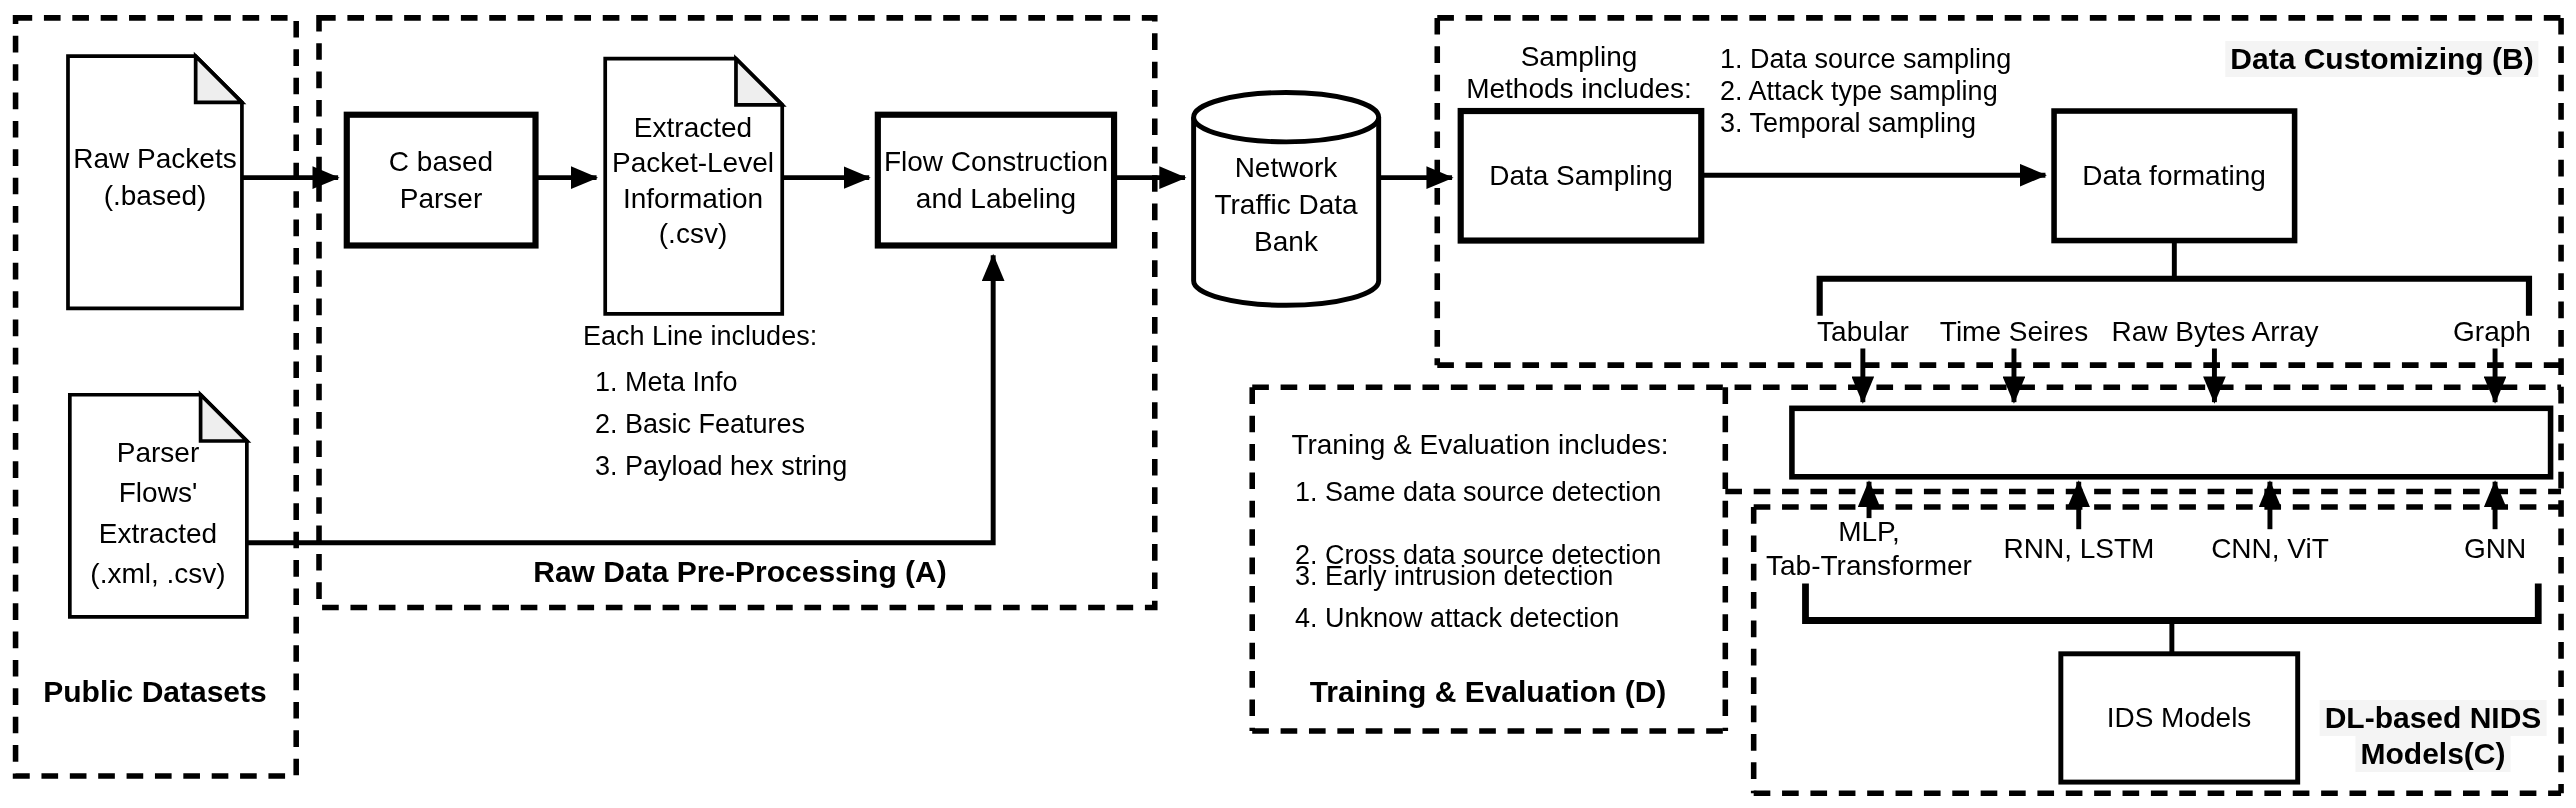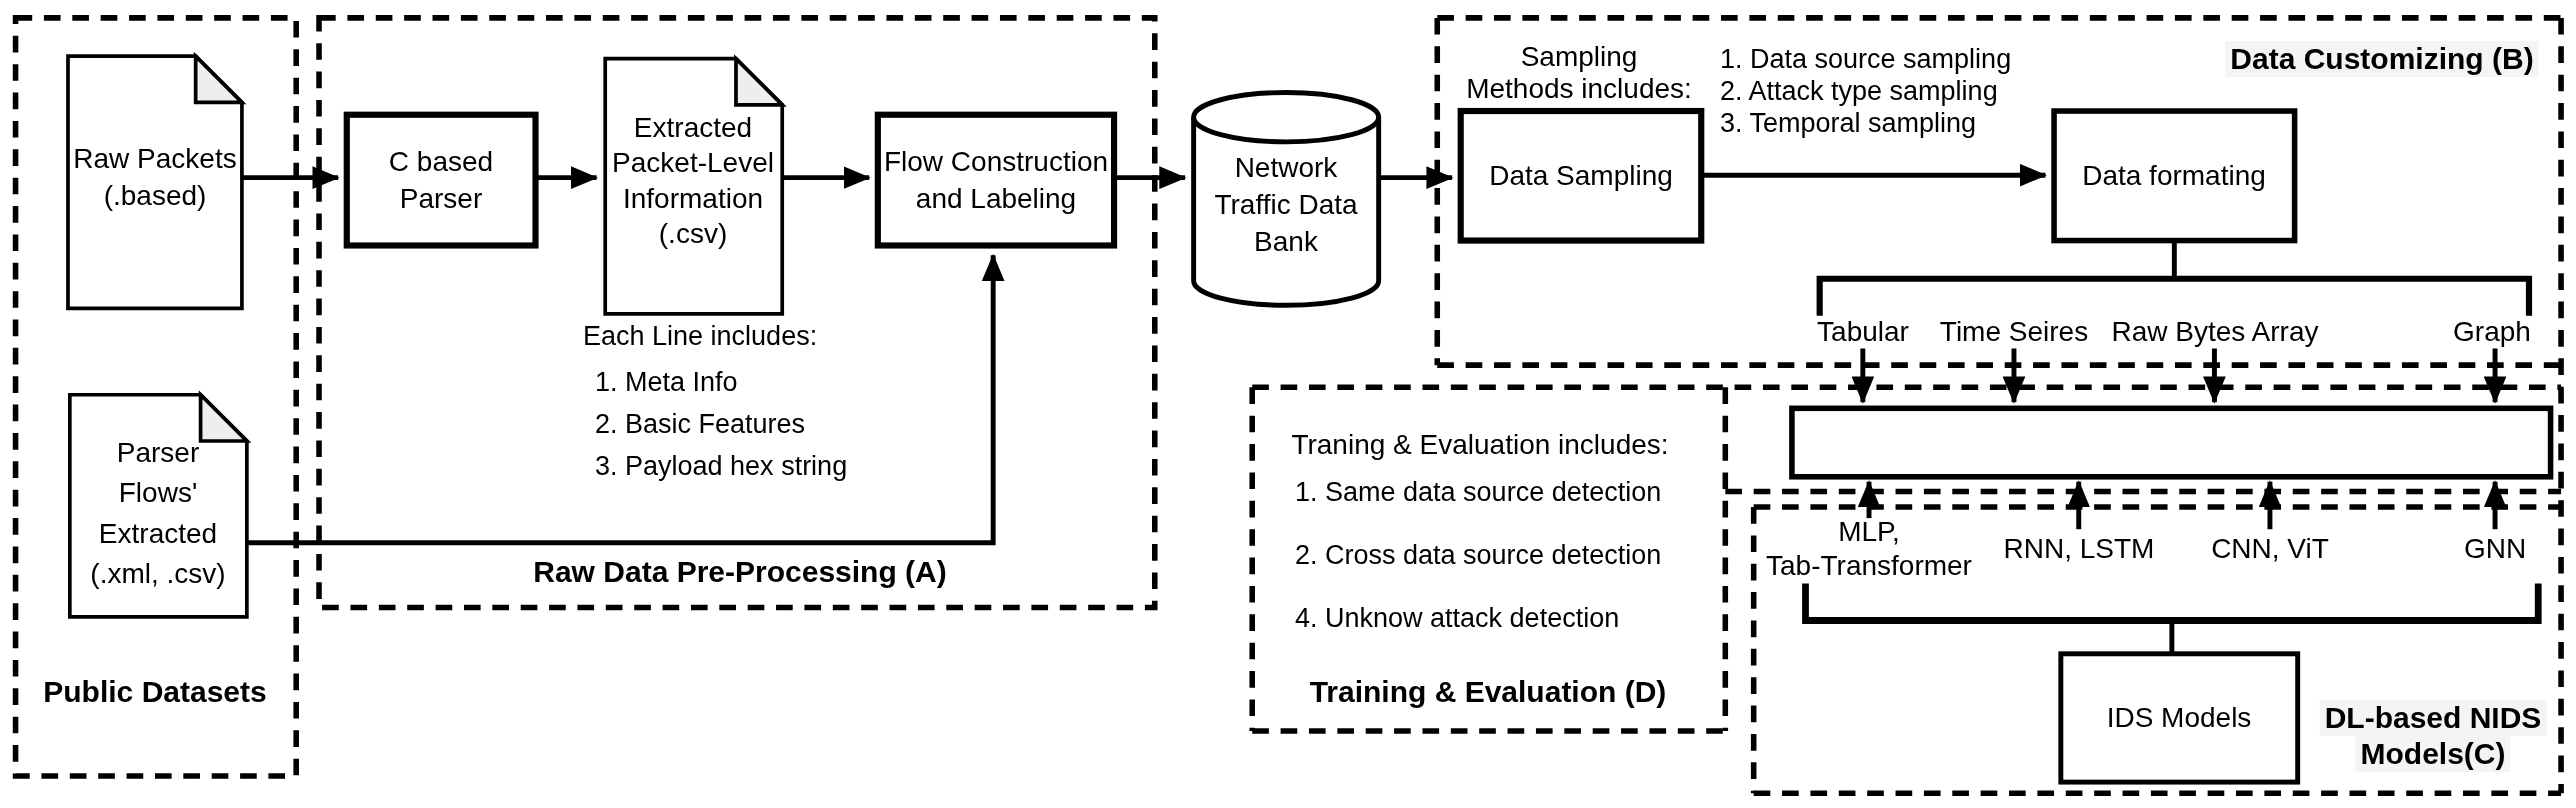--- a/index.html
+++ b/index.html
@@ -151,20 +151,21 @@
 
   <div class="t" style="left:1579px;top:57px">Sampling</div>
   <div class="t" style="left:1579px;top:89px">Methods includes:</div>
   <div class="tl" style="left:1720px;top:59px">1. Data source sampling</div>
   <div class="tl" style="left:1720px;top:91px">2. Attack type sampling</div>
   <div class="tl" style="left:1720px;top:123px">3. Temporal sampling</div>
 
   <div class="t" style="left:1480px;top:445px">Traning &amp; Evaluation includes:</div>
   <div class="tl" style="left:1295px;top:492px">1. Same data source detection</div>
   <div class="tl" style="left:1295px;top:555px">2. Cross data source detection</div>
+  <div class="tl" style="left:1295px;top:576px">3. Early intrusion detection</div>
   <div class="tl" style="left:1295px;top:618px">4. Unknow attack detection</div>
 
   <div class="t" style="left:1863px;top:332px">Tabular</div>
   <div class="t" style="left:2014px;top:332px">Time Seires</div>
   <div class="t" style="left:2215px;top:332px">Raw Bytes Array</div>
   <div class="t" style="left:2492px;top:332px">Graph</div>
 
   <div class="t" style="left:1869px;top:532px">MLP,</div>
   <div class="t" style="left:1869px;top:566px">Tab-Transformer</div>
   <div class="t" style="left:2079px;top:549px">RNN, LSTM</div>

